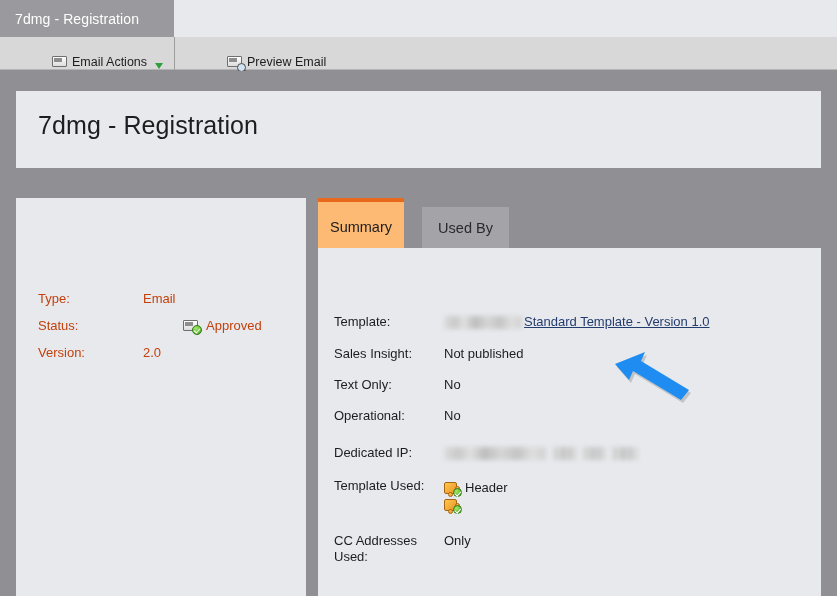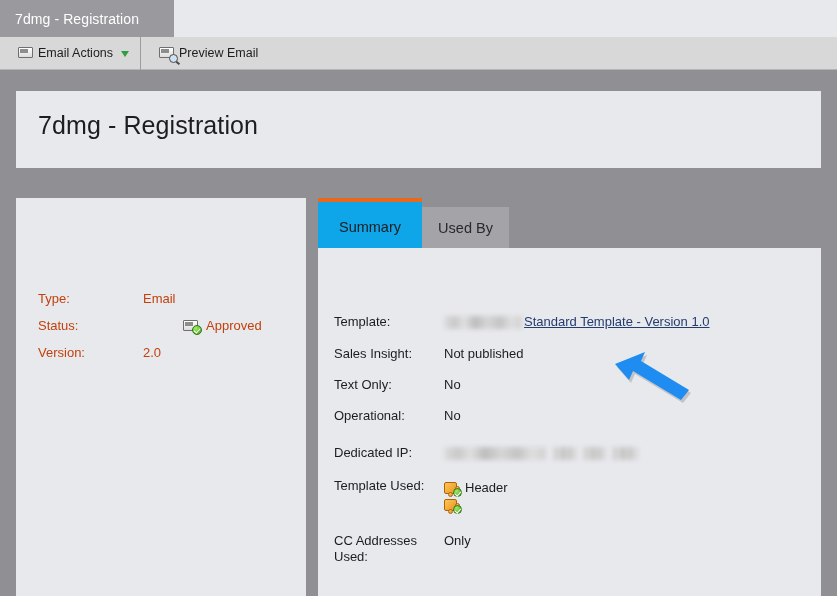--- a/index.html
+++ b/index.html
@@ -53,27 +53,28 @@
     height: 100%;
   }
   .tb-sep {
     width: 1px;
     background: #9d9d9d;
     margin: 0;
     height: 33px;
   }
   .tb-btn {
     display: flex;
-    align-items: center;
+    align-items: flex-end;
     height: 100%;
     padding: 0 11px 0 18px;
     font-size: 12.5px;
     color: #1d1d1f;
     cursor: default;
     white-space: nowrap;
+    margin-left: 34px;
   }
   .tb-btn .lbl { margin-left: 3px; }
   .caret {
     width: 0; height: 0;
     border-left: 4.5px solid transparent;
     border-right: 4.5px solid transparent;
     border-top: 6px solid #2f9e3e;
     margin-left: 8px;
     margin-top: 2px;
   }
@@ -267,22 +268,22 @@
     height: 50px;
     font-size: 14.5px;
     display: flex;
     align-items: center;
     justify-content: center;
     box-sizing: border-box;
     cursor: default;
   }
   .tab.active {
     left: 0;
-    width: 104px;
-    background: #0ea5e9;
+    width: 86px;
+    background: #fdba74;
     color: #1d1d1f;
     border-top: 4px solid #e8681c;
     padding-top: 3px;
   }
   .tab.inactive {
     left: 104px;
     width: 87px;
     background: #a4a4a8;
     color: #2a2a2c;
     margin-top: 9px;

